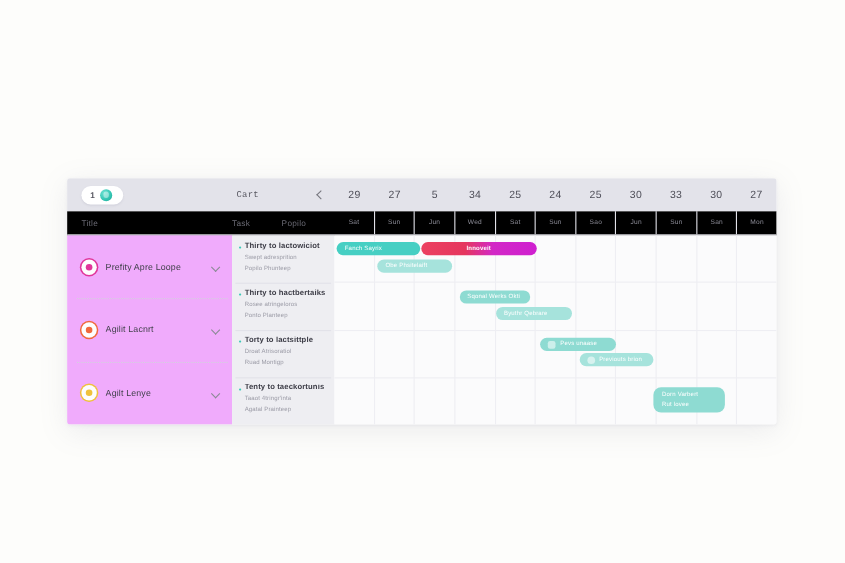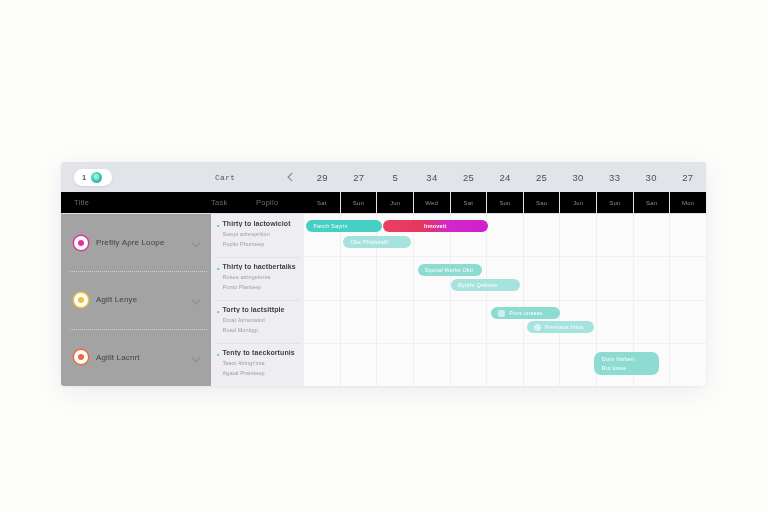--- a/index.html
+++ b/index.html
@@ -173,21 +173,21 @@
     flex: 1;
     display: flex;
     min-height: 0;
     position: relative;
   }
 
   
   .name-panel {
     width: 150px;
     flex: 0 0 150px;
-    background: #a3a3a3;
+    background: #f0abfc;
     display: flex;
     flex-direction: column;
   }
   .name-row {
     flex: 1;
     display: flex;
     align-items: center;
     padding-left: 13px;
     padding-right: 11px;
     position: relative;
@@ -401,31 +401,31 @@
 
     <div class="name-panel" id="name-panel">
         <div class="name-row">
           <span class="avatar-ring" style="box-shadow:0 0 0 1.4px #e0359a">
             <span class="inner" style="background:#e0359a"></span>
           </span>
           <span class="row-name">Prefity Apre Loope</span>
           <span class="chev-down"></span>
         </div>
         <div class="name-row">
+          <span class="avatar-ring" style="box-shadow:0 0 0 1.4px #f0683c">
+            <span class="inner" style="background:#f0683c"></span>
+          </span>
+          <span class="row-name">Agilit Lacnrt</span>
+          <span class="chev-down"></span>
+        </div>
+        <div class="name-row">
           <span class="avatar-ring" style="box-shadow:0 0 0 1.4px #efc13c">
             <span class="inner" style="background:#efc13c"></span>
           </span>
           <span class="row-name">Agilt Lenye</span>
-          <span class="chev-down"></span>
-        </div>
-        <div class="name-row">
-          <span class="avatar-ring" style="box-shadow:0 0 0 1.4px #f0683c">
-            <span class="inner" style="background:#f0683c"></span>
-          </span>
-          <span class="row-name">Agilit Lacnrt</span>
           <span class="chev-down"></span>
         </div>
       </div>
 
     <div class="task-panel" id="task-panel">
         <div class="task-row">
           <span class="bullet">•</span>
           <div class="task-texts">
             <div class="task-title">Thirty to lactowiciot</div>
             <div class="task-sub">Swept adresprition</div>

